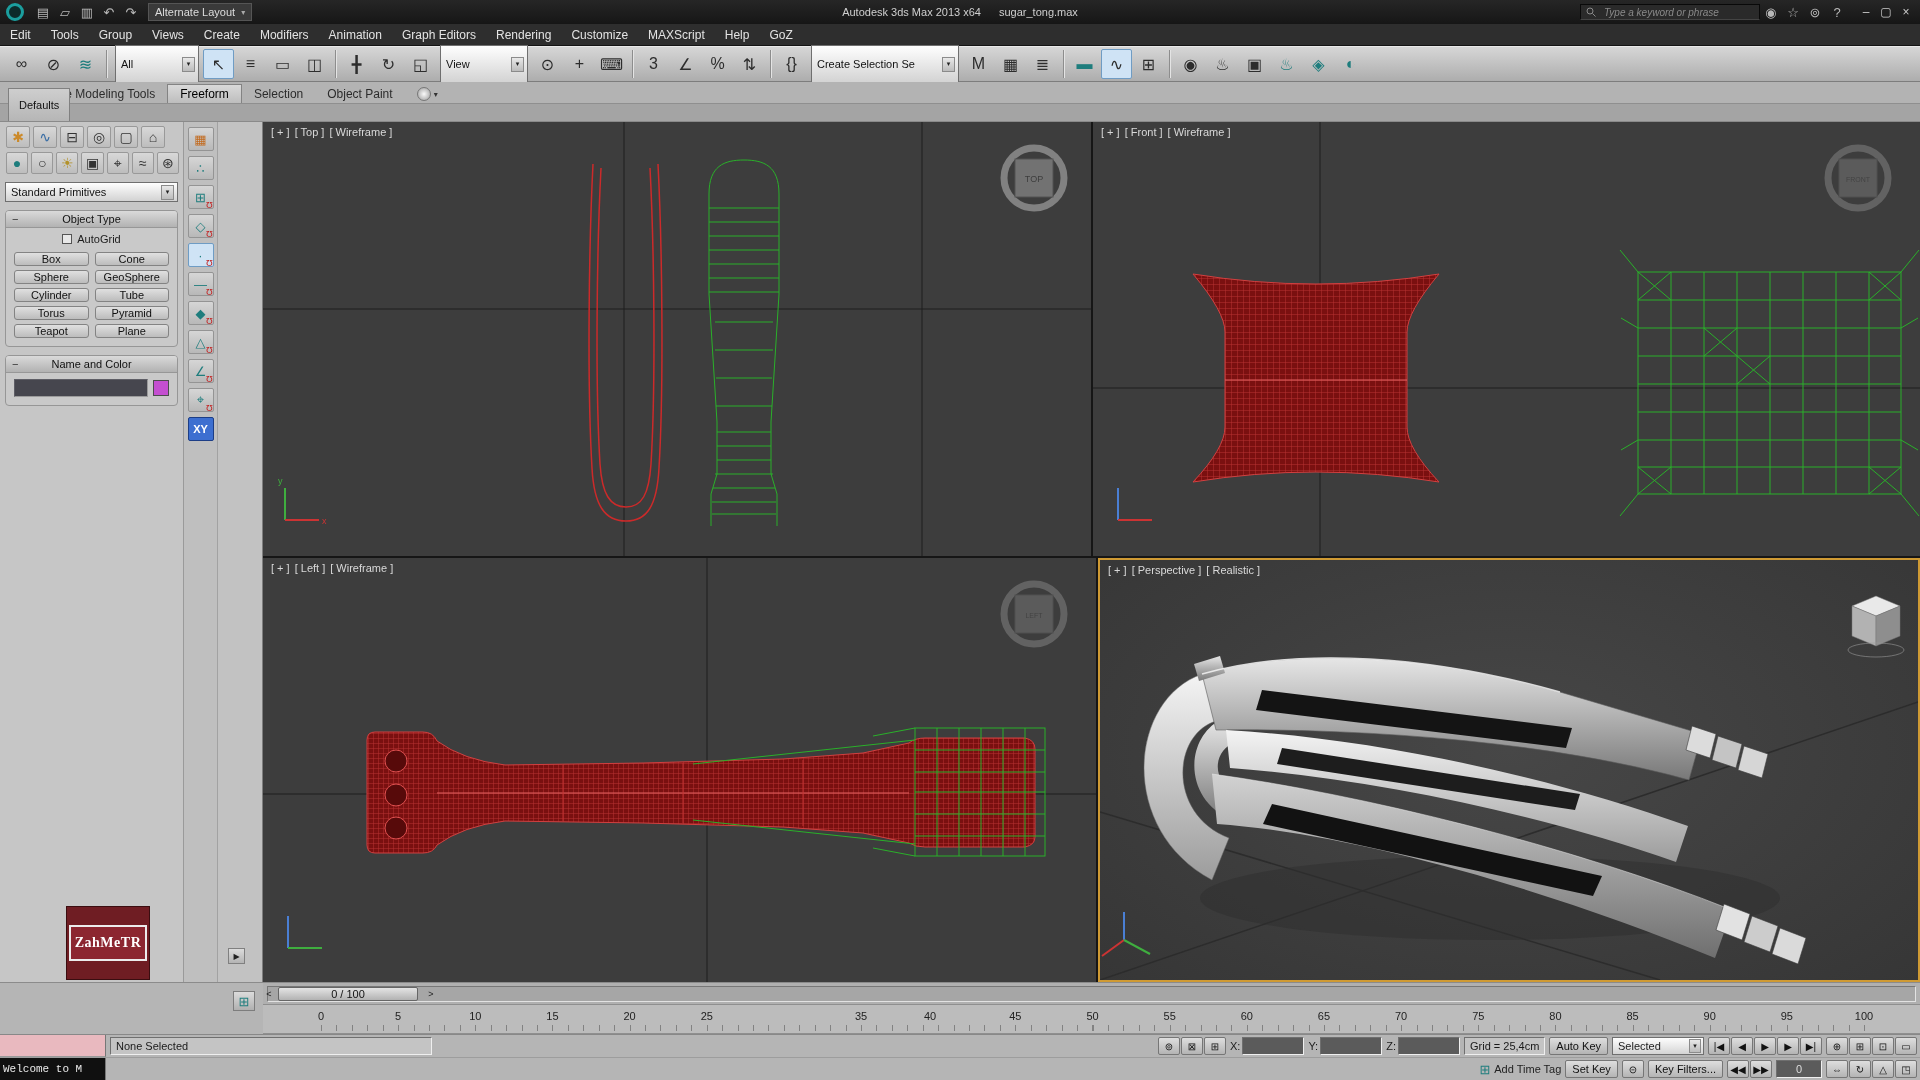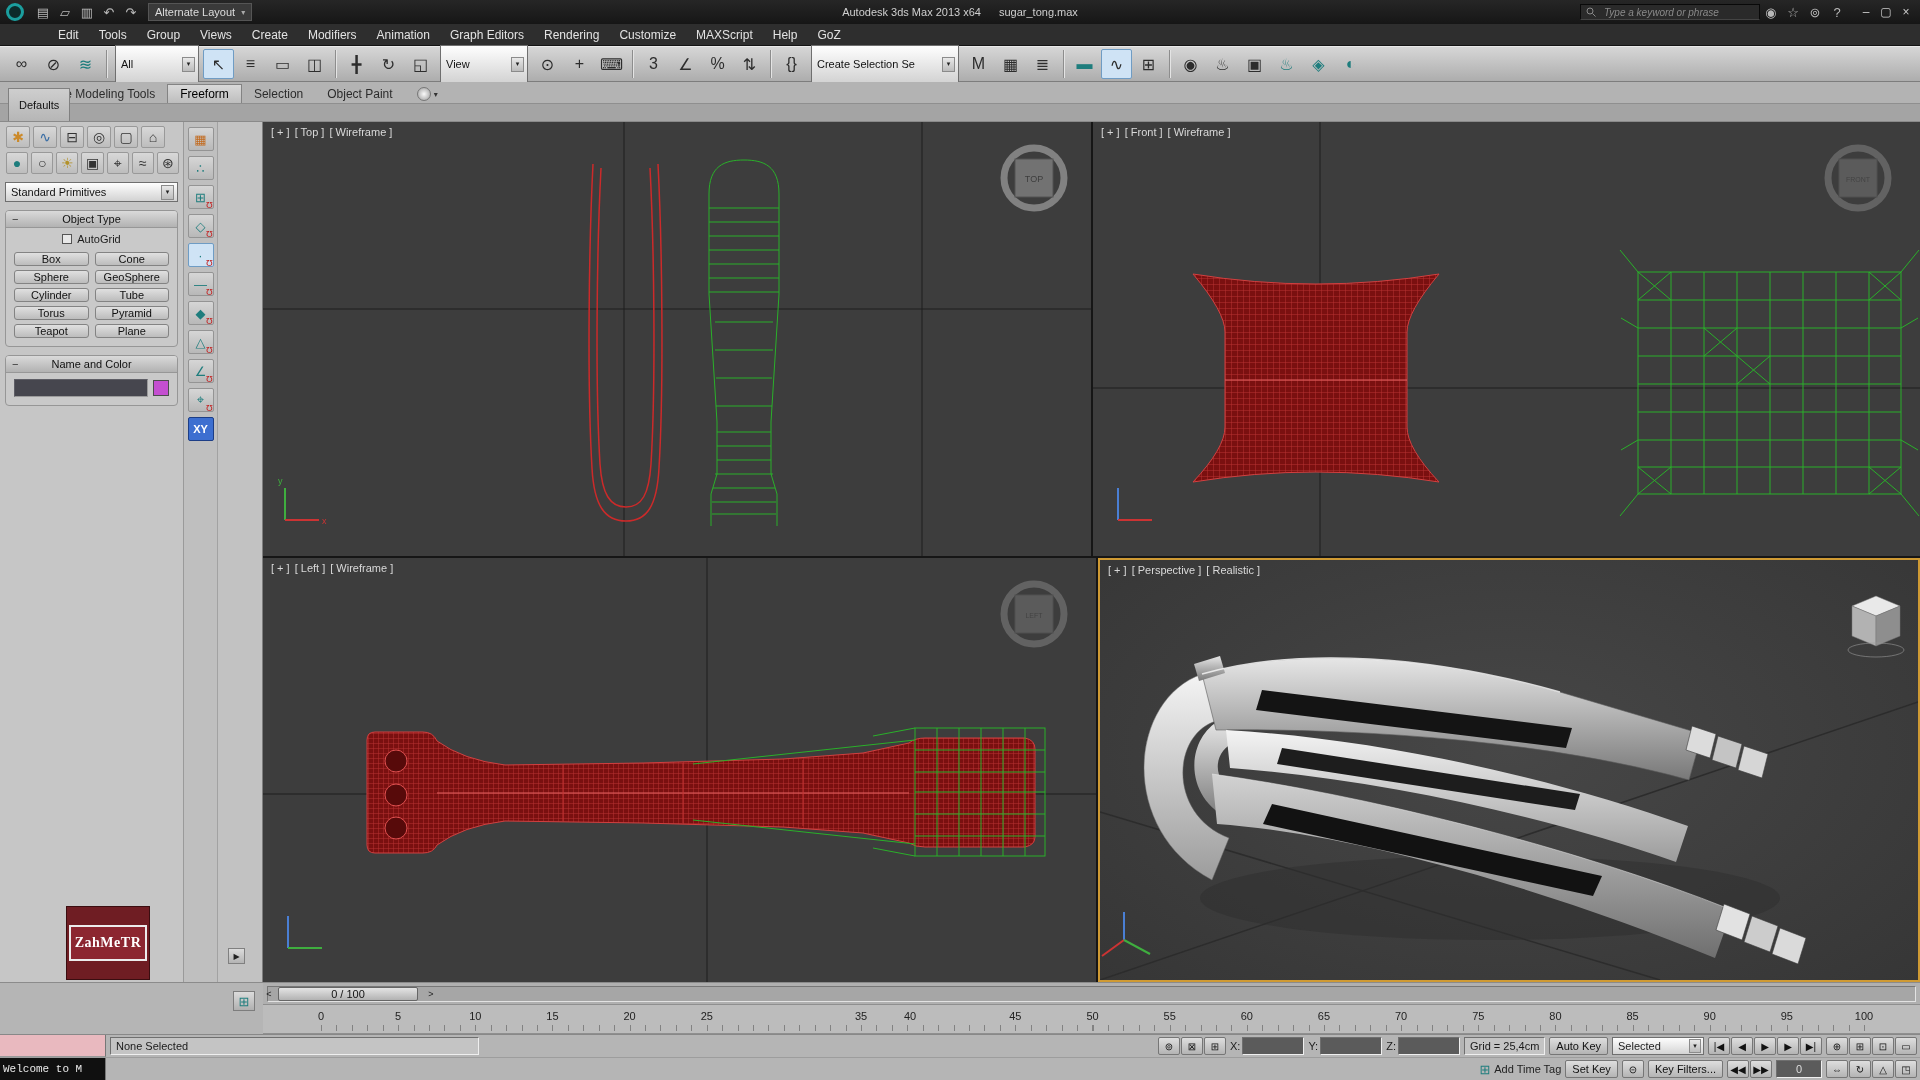--- a/index.html
+++ b/index.html
@@ -13,21 +13,21 @@
 #qa-icons,#tb-right-icons{display:flex;align-items:center}
 .dcombo{height:18px;background:#3a3a3a;border:1px solid #555;display:flex;align-items:center;padding:0 6px;gap:6px;font-size:11px;color:#ddd;margin-left:6px}
 .dcombo .carr{font-size:8px;color:#aaa}
 #wintitle{position:absolute;left:50%;transform:translateX(-50%);font-size:11px;color:#cfcfcf;white-space:nowrap}
 #wintitle .fname{margin-left:18px}
 #search-box{margin-left:auto;width:180px;height:16px;background:#2a2a2a;border:1px solid #090909;border-bottom-color:#444;display:flex;align-items:center;padding:0 5px;gap:8px}
 #search-box span{font-size:10px;font-style:italic;color:#8a8a8a;white-space:nowrap;overflow:hidden}
 .wbtn{width:20px;height:18px;display:flex;align-items:center;justify-content:center;color:#cacaca;font-size:12px}
 #win-controls{display:flex;margin:0 4px 0 8px}
 
-#menubar{left:0;top:24px;width:1920px;height:22px;background:#2e2e2e;border-bottom:1px solid #141414;display:flex;align-items:center;padding-left:48px}
+#menubar{left:0;top:24px;width:1920px;height:22px;background:#2e2e2e;border-bottom:1px solid #141414;display:flex;align-items:center;}
 .menu-item{padding:0 10px;color:#e3e3e3;font-size:12px;height:100%;display:flex;align-items:center}
 
 #toolbar{left:0;top:46px;width:1920px;height:36px;background:linear-gradient(#d6d6d6,#adadad);border-bottom:1px solid #7d7d7d;border-top:1px solid #e9e9e9;display:flex;align-items:center;padding-left:6px;gap:1px}
 .tbtn{width:31px;height:30px;display:flex;align-items:center;justify-content:center;font-size:16px;color:#2d2d2d;border:1px solid transparent;border-radius:2px}
 .tbtn.hl{background:#cfe3f5;border-color:#6f9cc4}
 .sep{width:1px;height:28px;background:#8d8d8d;margin:0 4px;box-shadow:1px 0 0 #e4e4e4}
 .tcombo{height:39px;background:linear-gradient(#fefefe,#d2d2d2);border:1px solid #6f6f6f;display:flex;align-items:center;padding:0 3px 0 5px;font-size:11px;color:#111;margin:0 3px}
 .tcombo .cval{flex:1;overflow:hidden;white-space:nowrap}
 .tcombo .carr{width:13px;height:15px;background:linear-gradient(#e8e8e8,#bcbcbc);border:1px solid #8b8b8b;font-size:7px;display:flex;align-items:center;justify-content:center;margin-left:4px;color:#222}
 
@@ -91,21 +91,21 @@
 #tickline{position:absolute;left:58px;width:1545px;bottom:2px;height:6px;background:repeating-linear-gradient(90deg,#828282 0 1px,transparent 1px 15.43px)}
 
 #status1,#status2{left:0;width:1920px;height:23px;background:#b5b5b5;display:flex;align-items:center;gap:4px}
 #status1{top:1034px;border-top:1px solid #888}
 #status2{top:1057px;border-top:1px solid #9d9d9d}
 .listener{width:106px;height:100%;border-right:1px solid #777;flex:none}
 #listener-pink{background:#e9b9bf;border-bottom:1px solid #999}
 #listener-dark{background:#101010;color:#e8e8e8;font-family:"Liberation Mono",monospace;font-size:11px;display:flex;align-items:center;padding:0 3px;white-space:nowrap;overflow:hidden}
 .sunk{height:18px;background:#c4c4c4;border:1px solid;border-color:#6f6f6f #efefef #efefef #6f6f6f;display:flex;align-items:center;padding:0 5px;font-size:11px;color:#1a1a1a;white-space:nowrap}
 .sunk.dark{background:#5b5b5b;color:#ddd}
-#sel-status{width:369px;flex:none}
+#sel-status{width:322px;flex:none}
 #prompt-field{width:900px;flex:none}
 .cluster{margin-left:auto;display:flex;align-items:center;gap:4px;padding-right:3px}
 .grp{display:flex;align-items:center;gap:1px}
 .sbtn{height:18px;background:linear-gradient(#dedede,#b4b4b4);border:1px solid #767676;border-radius:2px;padding:0 6px;font-size:11px;display:flex;align-items:center;color:#111;white-space:nowrap}
 .sbtn.sq{width:22px;padding:0;justify-content:center;font-size:10px}
 .clab{font-size:11px;margin-right:2px}
 .coord{display:flex;align-items:center}
 .cfield{width:62px}
 .scombo{height:18px;width:92px;background:linear-gradient(#fdfdfd,#d4d4d4);border:1px solid #6f6f6f;display:flex;align-items:center;font-size:11px;padding:0 2px 0 5px}
 .scombo .cval{flex:1}
@@ -535,21 +535,21 @@
 <div id="ruler">
   <div id="ruler-ticks">
       <div class="tick" style="left: 58px;">0</div>
       <div class="tick" style="left: 135.15px;">5</div>
       <div class="tick" style="left: 212.3px;">10</div>
       <div class="tick" style="left: 289.45px;">15</div>
       <div class="tick" style="left: 366.6px;">20</div>
       <div class="tick" style="left: 443.75px;">25</div>
       <div class="tick" style="left: 520.9px; margin-top: 27px;">30</div>
       <div class="tick" style="left: 598.05px;">35</div>
-      <div class="tick" style="left: 647px;">40</div>
+      <div class="tick" style="left: 667px;">40</div>
       <div class="tick" style="left: 752.35px;">45</div>
       <div class="tick" style="left: 829.5px;">50</div>
       <div class="tick" style="left: 906.65px;">55</div>
       <div class="tick" style="left: 983.8px;">60</div>
       <div class="tick" style="left: 1060.95px;">65</div>
       <div class="tick" style="left: 1138.1px;">70</div>
       <div class="tick" style="left: 1215.25px;">75</div>
       <div class="tick" style="left: 1292.4px;">80</div>
       <div class="tick" style="left: 1369.55px;">85</div>
       <div class="tick" style="left: 1446.7px;">90</div>

